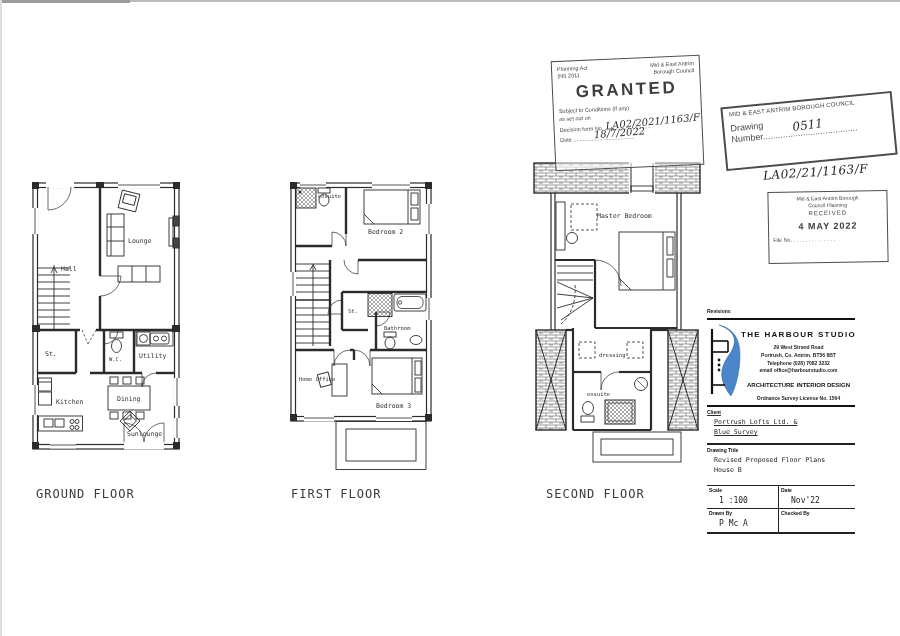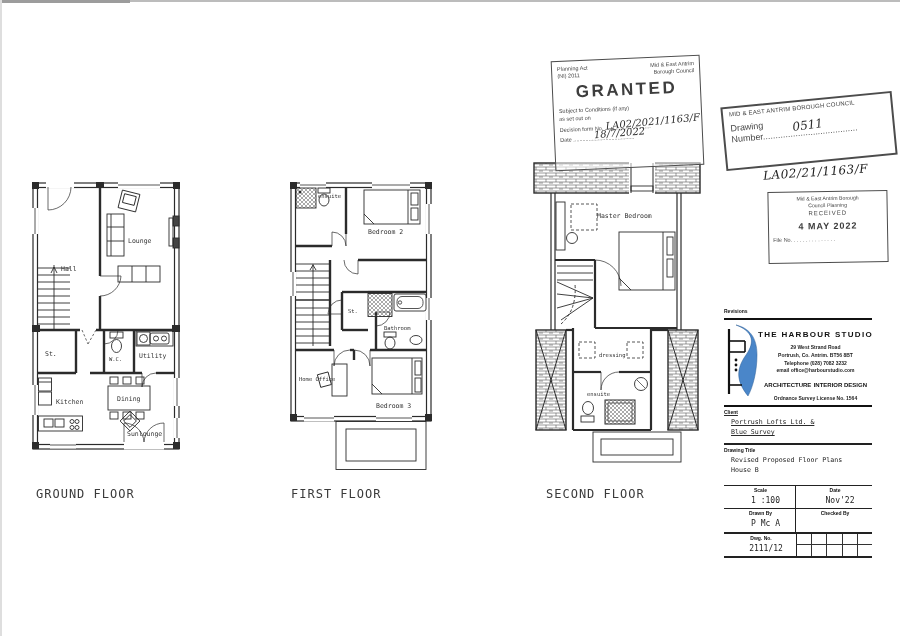--- a/index.html
+++ b/index.html
@@ -35,38 +35,38 @@
 
   .received-stamp{left:768px;top:191px;width:110px;height:64px;transform:rotate(-1deg);padding:3px 4px;text-align:center;}
   .rc-line{font-size:5.2px;line-height:1.3;}
   .rc-received{font-size:6px;letter-spacing:1px;margin-top:1px;}
   .rc-date{font-size:9px;font-weight:bold;letter-spacing:1px;margin-top:4px;color:#3d3d3d;}
   .rc-file{font-size:5.5px;text-align:left;margin-top:5px;}
   .ref-hand{position:absolute;left:763px;top:165px;font-size:12px;letter-spacing:.5px;
             transform:rotate(-4deg);color:#222;}
 
   
-  .tblock{position:absolute;left:724px;top:299px;width:148px;}
+  .tblock{position:absolute;left:707px;top:299px;width:148px;}
   .tb-label{font-size:5px;font-weight:bold;color:#111;}
   .rev-row{border-bottom:2px solid #111;padding-bottom:1px;}
   .tb-header{display:flex;border-bottom:2px solid #111;padding:3px 0 4px 0;}
   .logo-box{width:34px;flex:0 0 34px;}
   .tb-head-right{flex:1;text-align:center;}
   .studio-name{font-size:8px;font-weight:bold;letter-spacing:1.3px;margin-top:7px;color:#111;white-space:nowrap;}
   .addr{font-size:5px;font-weight:bold;line-height:1.55;margin-top:5px;color:#222;}
   .disc-row{display:flex;justify-content:space-between;padding:0 6px;font-size:6px;font-weight:bold;margin-top:7px;color:#111;}
   .os-line{font-size:5px;font-weight:bold;margin-top:7px;color:#222;}
   .tb-section{border-bottom:1.5px solid #222;padding:2px 0 3px 0;}
   .tb-section.thick{border-bottom-width:2px;text-decoration:underline;}
   .cad{font-family:"DejaVu Sans Mono",monospace;color:#222;}
   .sec-text{font-size:6.6px;line-height:1.5;margin:3px 0 2px 7px;white-space:nowrap;}
   .title-text{margin-bottom:6px;}
   .tb-grid-row{display:grid;grid-template-columns:72px 1fr;border-bottom:1.5px solid #222;}
   .tb-grid-row.thick{border-bottom-width:2px;}
-  .tb-cell{padding:1px 0 2px 2px;text-align:center;}
+  .tb-cell{padding:1px 0 2px 2px;}
   .tb-cell.divline{border-right:1.5px solid #222;}
   .tb-val{font-size:8px;margin:3px 0 1px 10px;}
   .dwg-cellgrid{display:grid;grid-template-columns:repeat(5,1fr);grid-template-rows:1fr 1fr;}
   .dwg-cellgrid div{border-left:1px solid #333;border-bottom:1px solid #333;}
   .dwg-cellgrid div:nth-child(5n+1){border-left:1.5px solid #222;}
   .dwg-cellgrid div:nth-child(n+6){border-bottom:none;}
   .empty-val{min-height:10px;}
 </style>
 </head>
 <body>
@@ -532,32 +532,14 @@
       <div class="tb-cell divline">
         <div class="tb-label">Drawn By</div>
         <div class="cad tb-val">P Mc A</div>
       </div>
       <div class="tb-cell">
         <div class="tb-label">Checked By</div>
         <div class="cad tb-val empty-val"></div>
       </div>
     </div>
 
-    <div class="tb-grid-row thick">
-      <div class="tb-cell">
-        <div class="tb-label">Dwg. No.</div>
-        <div class="cad tb-val">2111/12</div>
-      </div>
-      <div class="dwg-cellgrid">
-        <div></div>
-          <div></div>
-          <div></div>
-          <div></div>
-          <div></div>
-        <div></div>
-          <div></div>
-          <div></div>
-          <div></div>
-          <div></div>
-      </div>
-    </div>
   </div>
 </div>
 
 </body></html>

